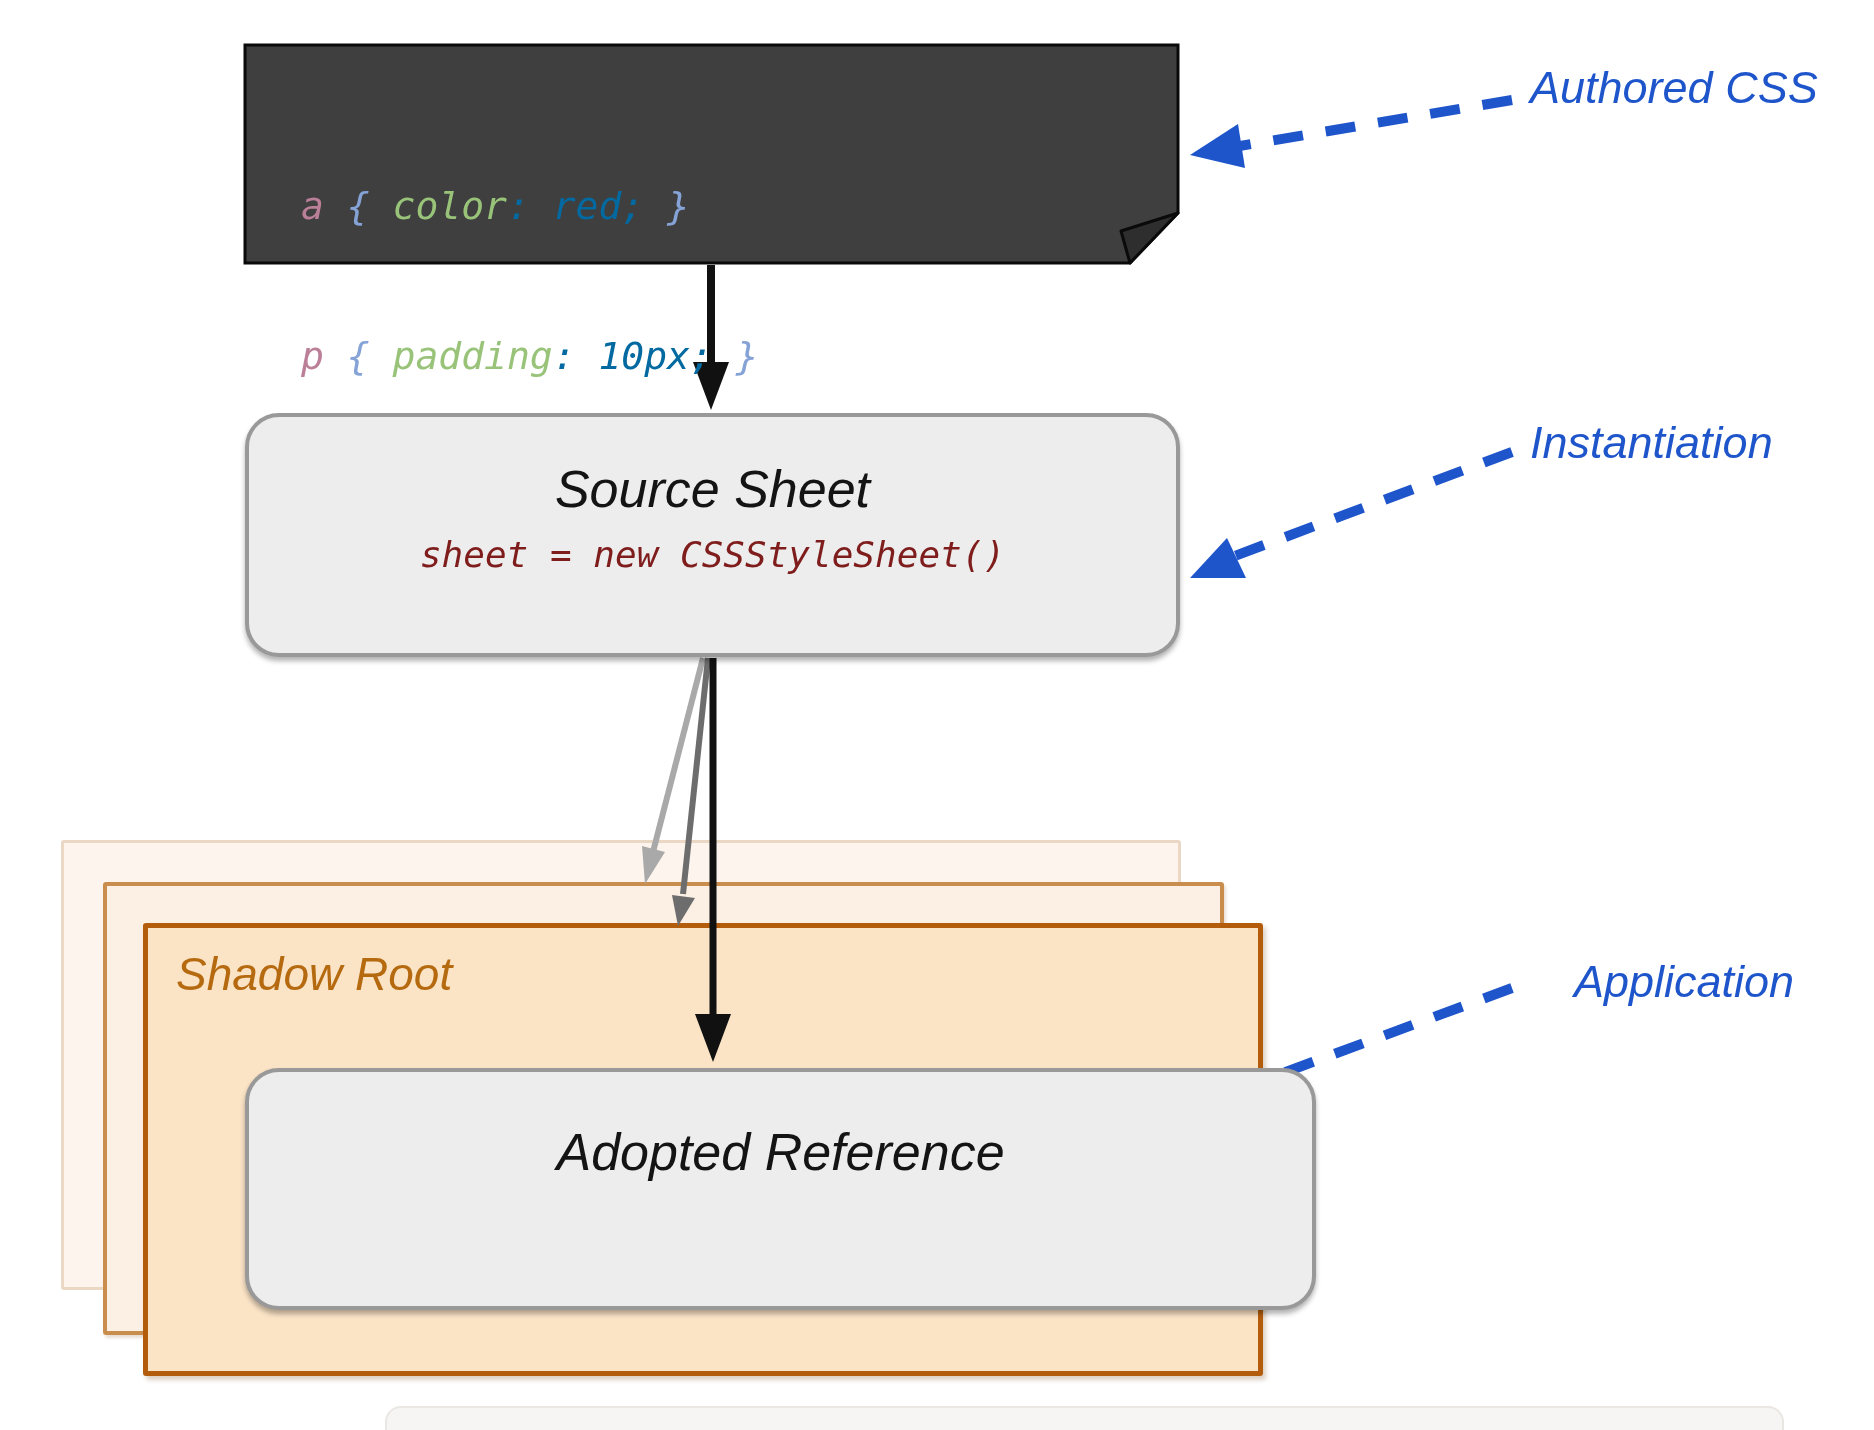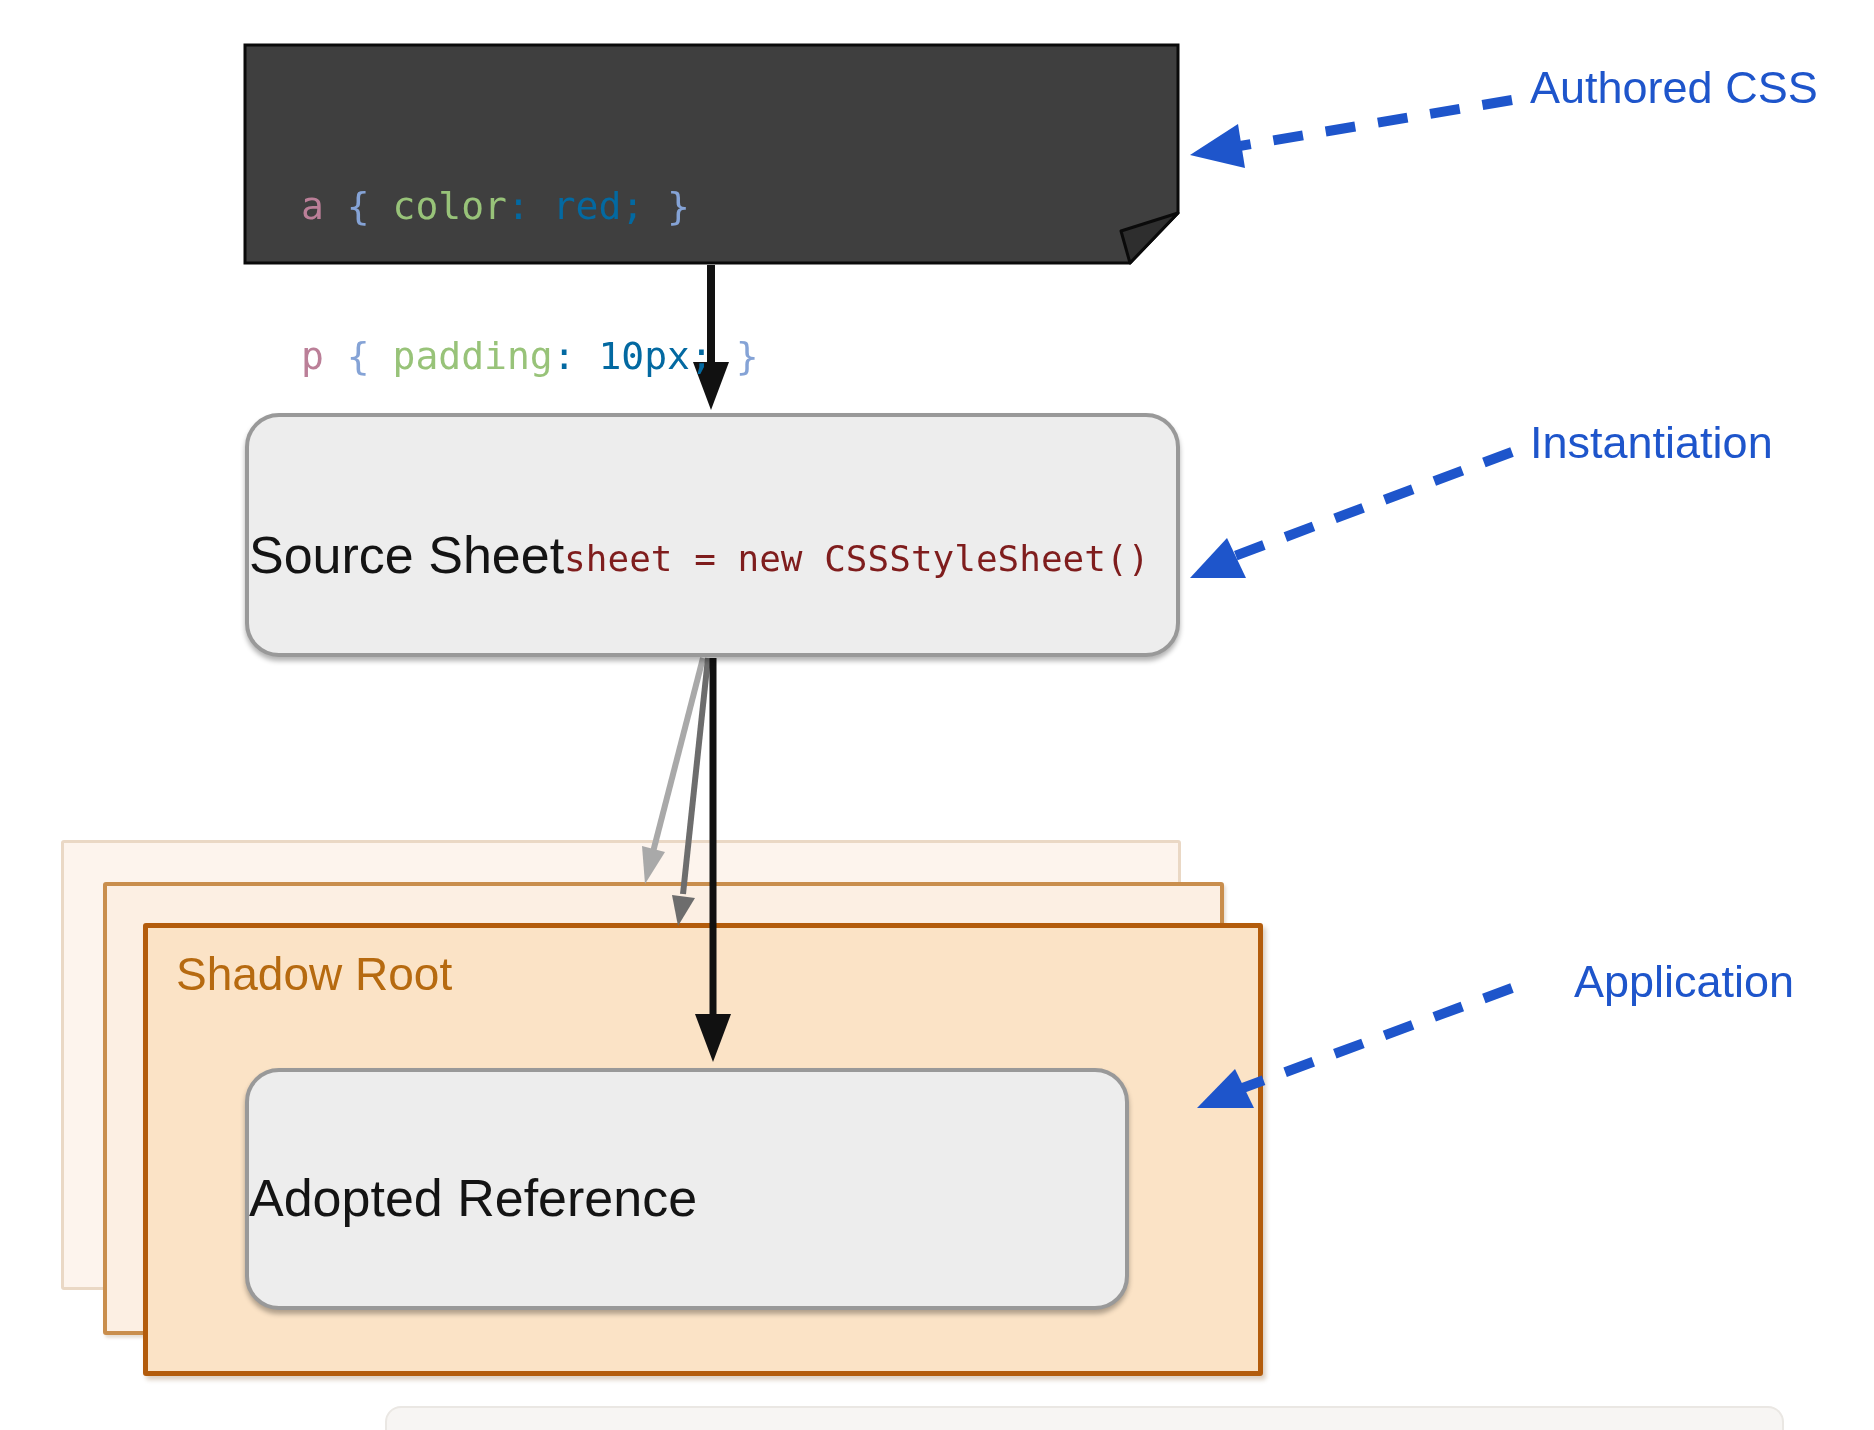--- a/index.html
+++ b/index.html
@@ -1,43 +1,43 @@
 <!DOCTYPE html>
 <html><head>
 <meta charset="utf-8">
 <style>
   html,body{margin:0;padding:0;background:#ffffff;}
   #canvas{
     position:relative;width:1874px;height:1430px;background:#ffffff;
     overflow:hidden;font-family:"Liberation Sans",sans-serif;
   }
-  .abs{position:absolute;}
+  .abs{position:absolute;font-style:italic;}
   
   #stack-layer{z-index:1;}
   #arrow-layer{position:absolute;inset:0;width:1874px;height:1430px;z-index:2;}
   .content{z-index:3;}
   
   #code-text{
     left:245px;top:45px;width:933px;height:218px;
     padding:36px 0 0 56px;box-sizing:border-box;
     font-family:"DejaVu Sans Mono",monospace;font-size:38px;line-height:50px;
     white-space:pre;color:#d6d6d6;
   }
   .tok-sel{color:#bb7f98;}
   .tok-brace{color:#85a3d6;}
   .tok-prop{color:#98c379;text-align:right;}
   .tok-plain{color:#0369a1;}
   
   .gray-box{
     background:#ededed;border:4px solid #999999;border-radius:34px;
     box-sizing:border-box;box-shadow:0 4px 5px rgba(0,0,0,0.30);
-    display:flex;align-items:center;text-align:left;
+    display:flex;flex-direction:column;align-items:center;text-align:left;
   }
   #source-box{left:245px;top:413px;width:935px;height:244px;padding-top:40px;}
-  #adopted-box{left:245px;top:1068px;width:884px;height:242px;padding-top:18px;}
+  #adopted-box{left:245px;top:1068px;width:1071px;height:242px;padding-top:48px;}
   .box-title{font-size:52px;line-height:64px;color:#141414;}
   .box-code{
     font-family:"DejaVu Sans Mono",monospace;color:#7f1d1d;margin-top:8px;
     white-space:pre;
   }
   #source-box .box-code{font-size:36px;line-height:52px;}
   #adopted-box .box-code{font-size:45px;line-height:58px;}
   
   .stack-box{position:absolute;box-sizing:border-box;border-radius:3px;}
   #stack-back{

